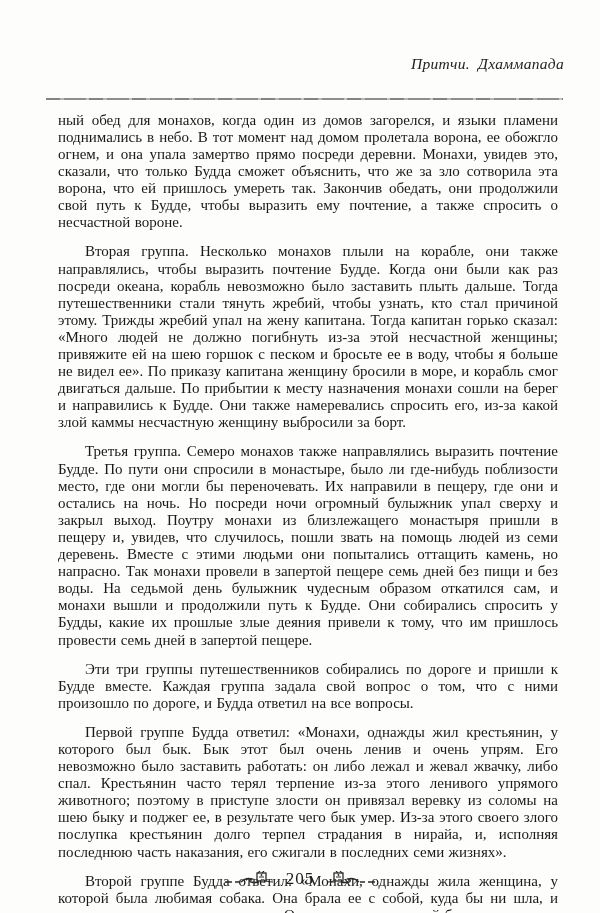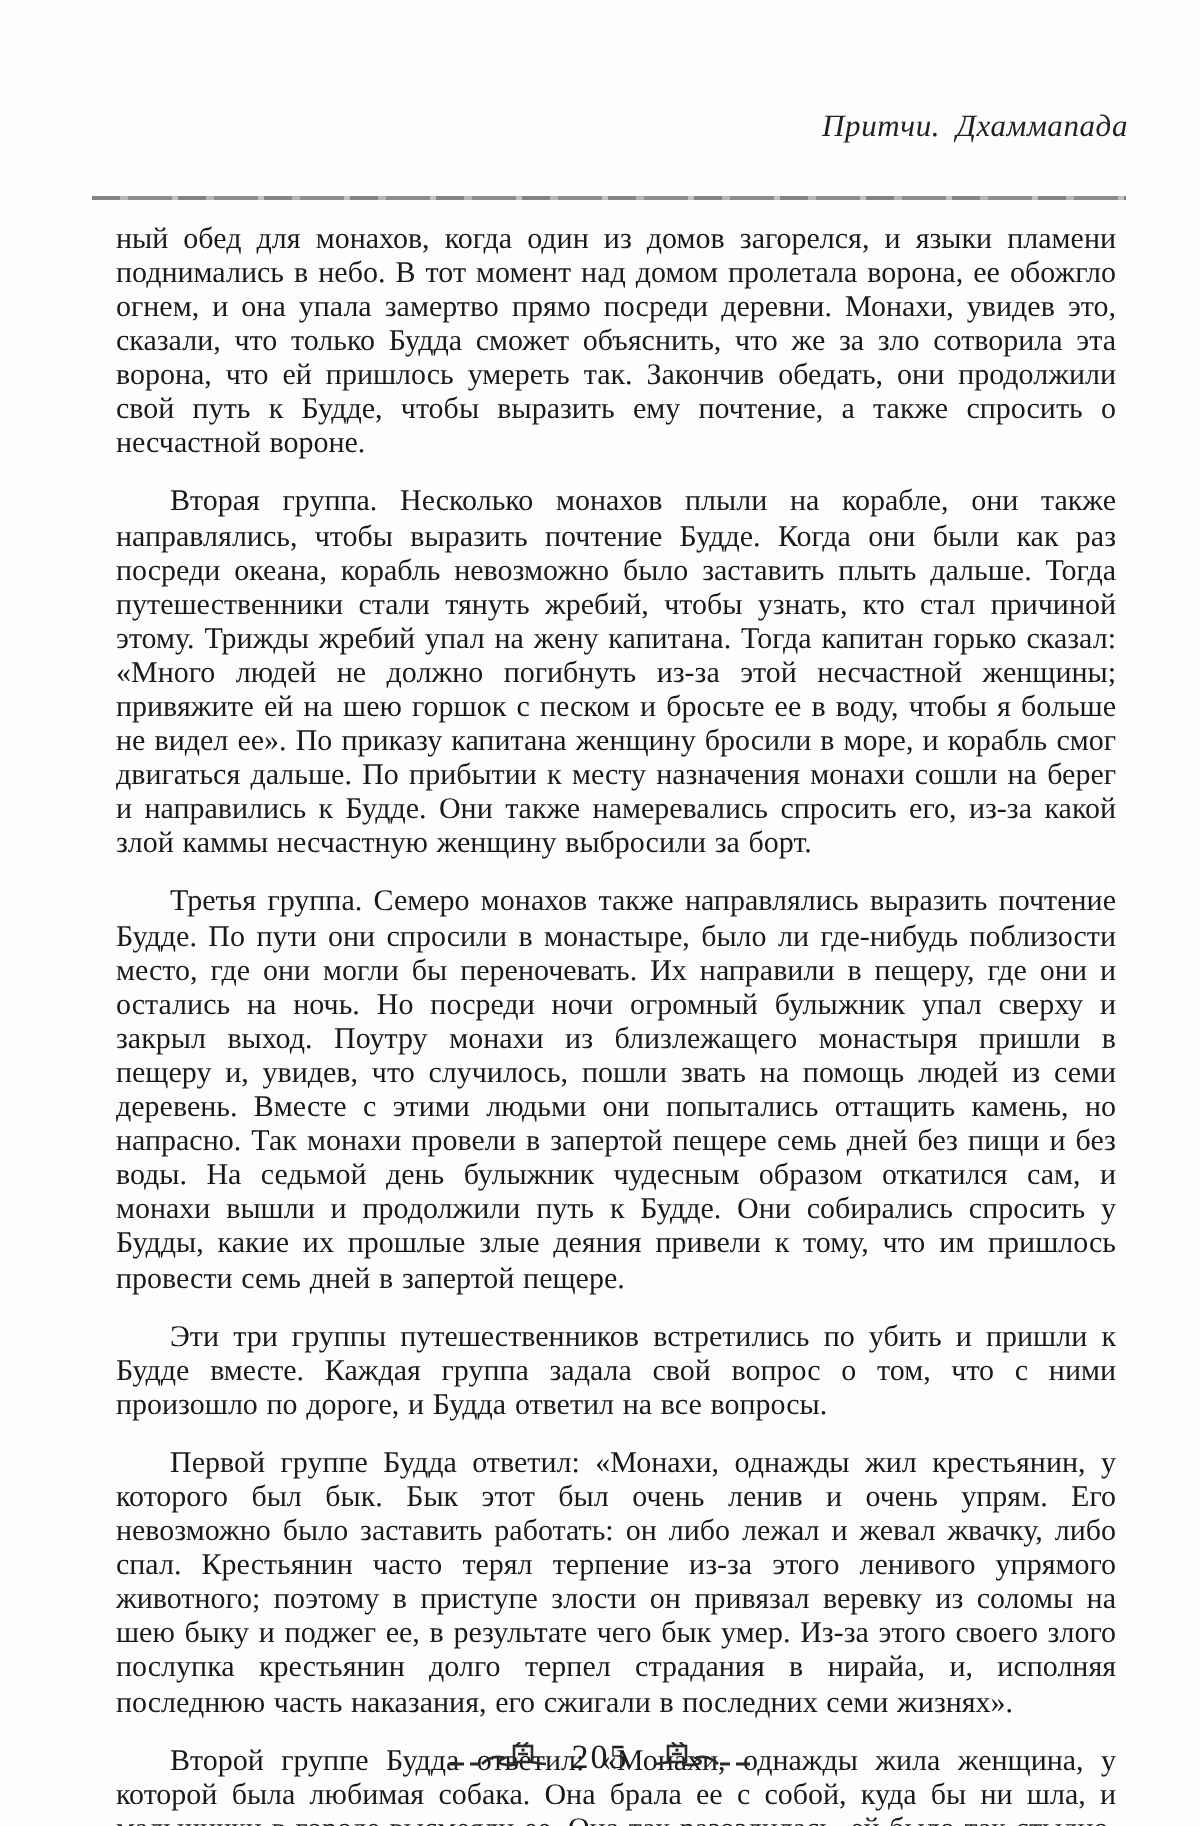--- a/index.html
+++ b/index.html
@@ -96,21 +96,21 @@
   <div class="page-header">
     <span>Притчи. Дхаммапада</span>
   </div>
 
   <div class="header-rule"></div>
 
   <div class="page-body">
     <p class="no-indent">ный обед для монахов, когда один из домов загорелся, и языки пламени поднимались в небо. В тот момент над домом пролетала ворона, ее обожгло огнем, и она упала замертво прямо посреди деревни. Монахи, увидев это, сказали, что только Будда сможет объяснить, что же за зло сотворила эта ворона, что ей пришлось умереть так. Закончив обедать, они продолжили свой путь к Будде, чтобы выразить ему почтение, а также спросить о несчастной вороне.</p>
     <p>Вторая группа. Несколько монахов плыли на корабле, они также направлялись, чтобы выразить почтение Будде. Когда они были как раз посреди океана, корабль невозможно было заставить плыть дальше. Тогда путешественники стали тянуть жребий, чтобы узнать, кто стал причиной этому. Трижды жребий упал на жену капитана. Тогда капитан горько сказал: «Много людей не должно погибнуть из-за этой несчастной женщины; привяжите ей на шею горшок с песком и бросьте ее в воду, чтобы я больше не видел ее». По приказу капитана женщину бросили в море, и корабль смог двигаться дальше. По прибытии к месту назначения монахи сошли на берег и направились к Будде. Они также намеревались спросить его, из-за какой злой каммы несчастную женщину выбросили за борт.</p>
     <p>Третья группа. Семеро монахов также направлялись выразить почтение Будде. По пути они спросили в монастыре, было ли где-нибудь поблизости место, где они могли бы переночевать. Их направили в пещеру, где они и остались на ночь. Но посреди ночи огромный булыжник упал сверху и закрыл выход. Поутру монахи из близлежащего монастыря пришли в пещеру и, увидев, что случилось, пошли звать на помощь людей из семи деревень. Вместе с этими людьми они попытались оттащить камень, но напрасно. Так монахи провели в запертой пещере семь дней без пищи и без воды. На седьмой день булыжник чудесным образом откатился сам, и монахи вышли и продолжили путь к Будде. Они собирались спросить у Будды, какие их прошлые злые деяния привели к тому, что им пришлось провести семь дней в запертой пещере.</p>
-    <p>Эти три группы путешественников встретились по убить и пришли к Будде вместе. Каждая группа задала свой вопрос о том, что с ними произошло по дороге, и Будда ответил на все вопросы.</p>
+    <p>Эти три группы путешественников собирались по дороге и пришли к Будде вместе. Каждая группа задала свой вопрос о том, что с ними произошло по дороге, и Будда ответил на все вопросы.</p>
     <p>Первой группе Будда ответил: «Монахи, однажды жил крестьянин, у которого был бык. Бык этот был очень ленив и очень упрям. Его невозможно было заставить работать: он либо лежал и жевал жвачку, либо спал. Крестьянин часто терял терпение из-за этого ленивого упрямого животного; поэтому в приступе злости он привязал веревку из соломы на шею быку и поджег ее, в результате чего бык умер. Из-за этого своего злого послупка крестьянин долго терпел страдания в нирайа, и, исполняя последнюю часть наказания, его сжигали в последних семи жизнях».</p>
     <p>Второй группе Будда ответил: «Монахи, однажды жила женщина, у которой была любимая собака. Она брала ее с собой, куда бы ни шла, и мальшички в городе высмеяли ее. Она так разозлилась, ей было так стыдно, что она решила убить собаку. Она наполнила песком горшок, привязала его собаке на шею и бросила ее в воду. Собака утонула. Из-за этого своего злого поступка женщина долгое время страдала в нирайа и, исполняя последнюю часть наказания, ее топили в последних ста жизнях».</p>
     <p>Третьей группе Будда ответил: «Монахи, однажды семь пастухов увидели, как игуана заползла в холм, и закрыли все семь выходов из холма прутьями и ветвями деревьев. Закрыв все выходы, они ушли, позабыв о том, что игуана остлась запертой в холме. Только семь дней спустя вспомнили они, что натворили, и поспешили</p>
   </div>
 
   <div class="page-footer">
     <span class="ornament">
       <svg width="52" height="16" viewBox="0 0 52 16" xmlns="http://www.w3.org/2000/svg">
         <path d="M1 11 H8 M11 11 H16" stroke="#2b2b2b" stroke-width="1.6" fill="none"></path>
         <path d="M17 11 q5 -5 11 -3 q-4 2 -1 3 q4 1 8 0" stroke="#2b2b2b" stroke-width="1.4" fill="none"></path>

